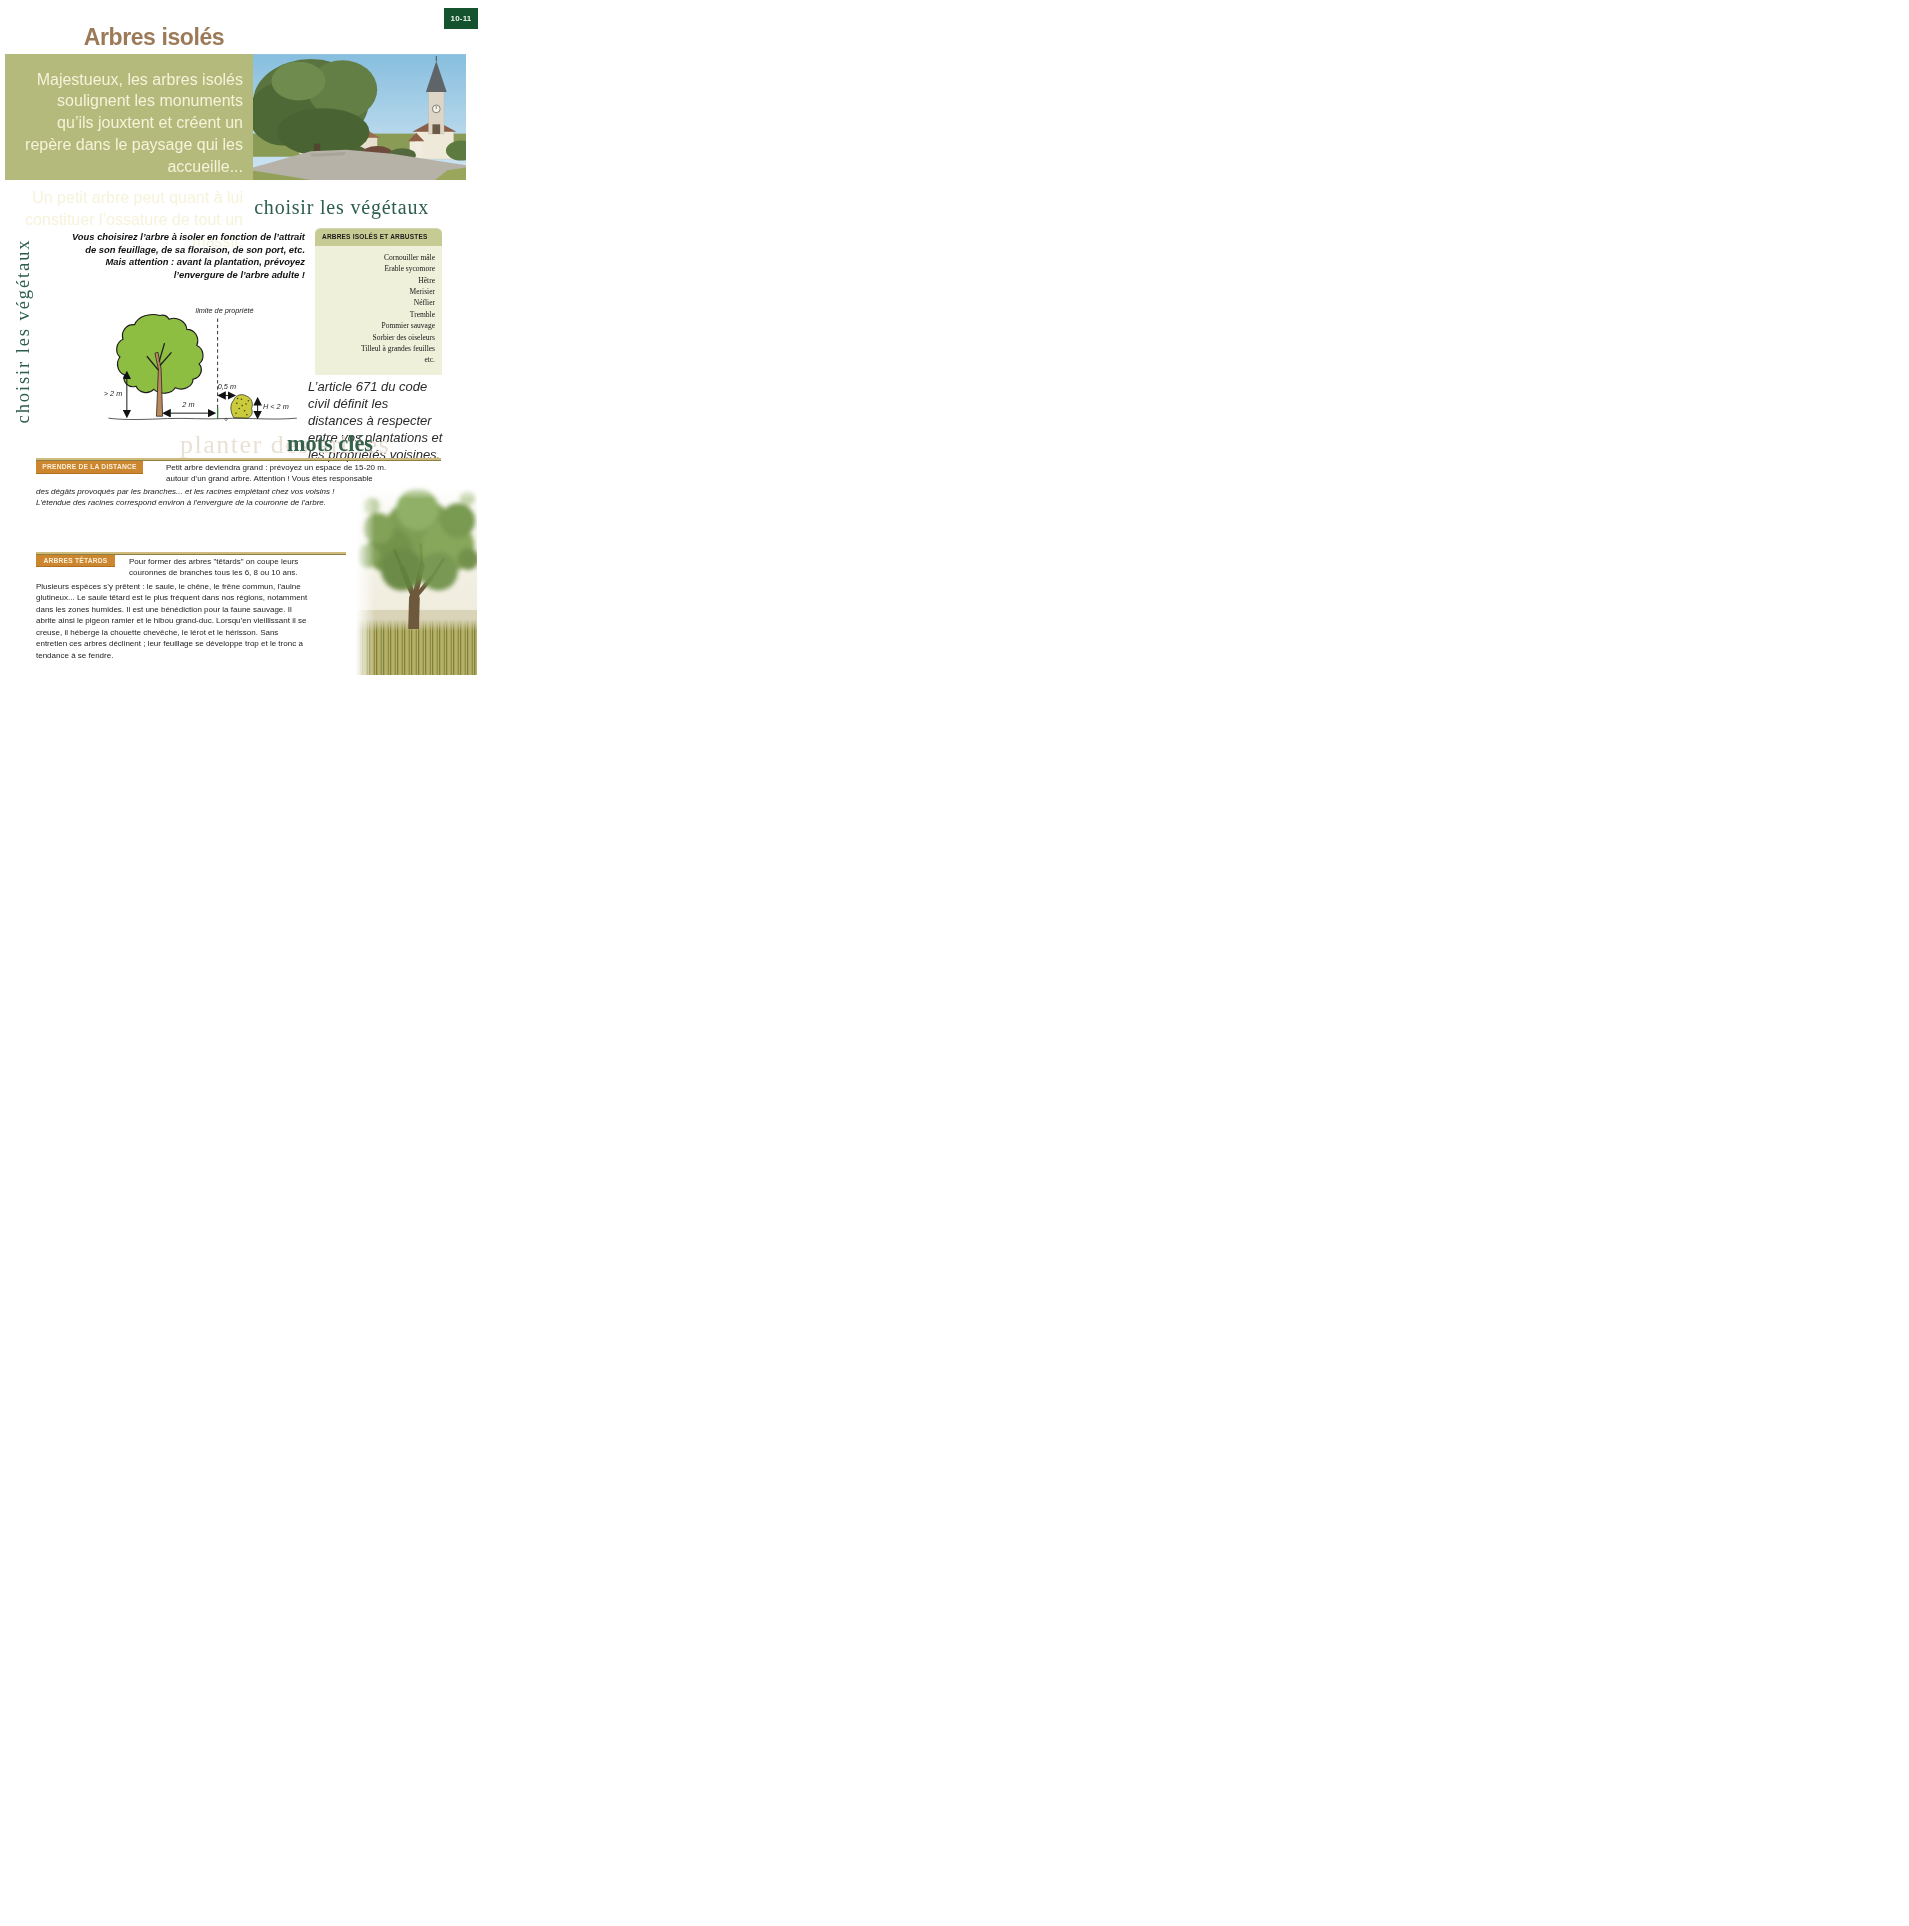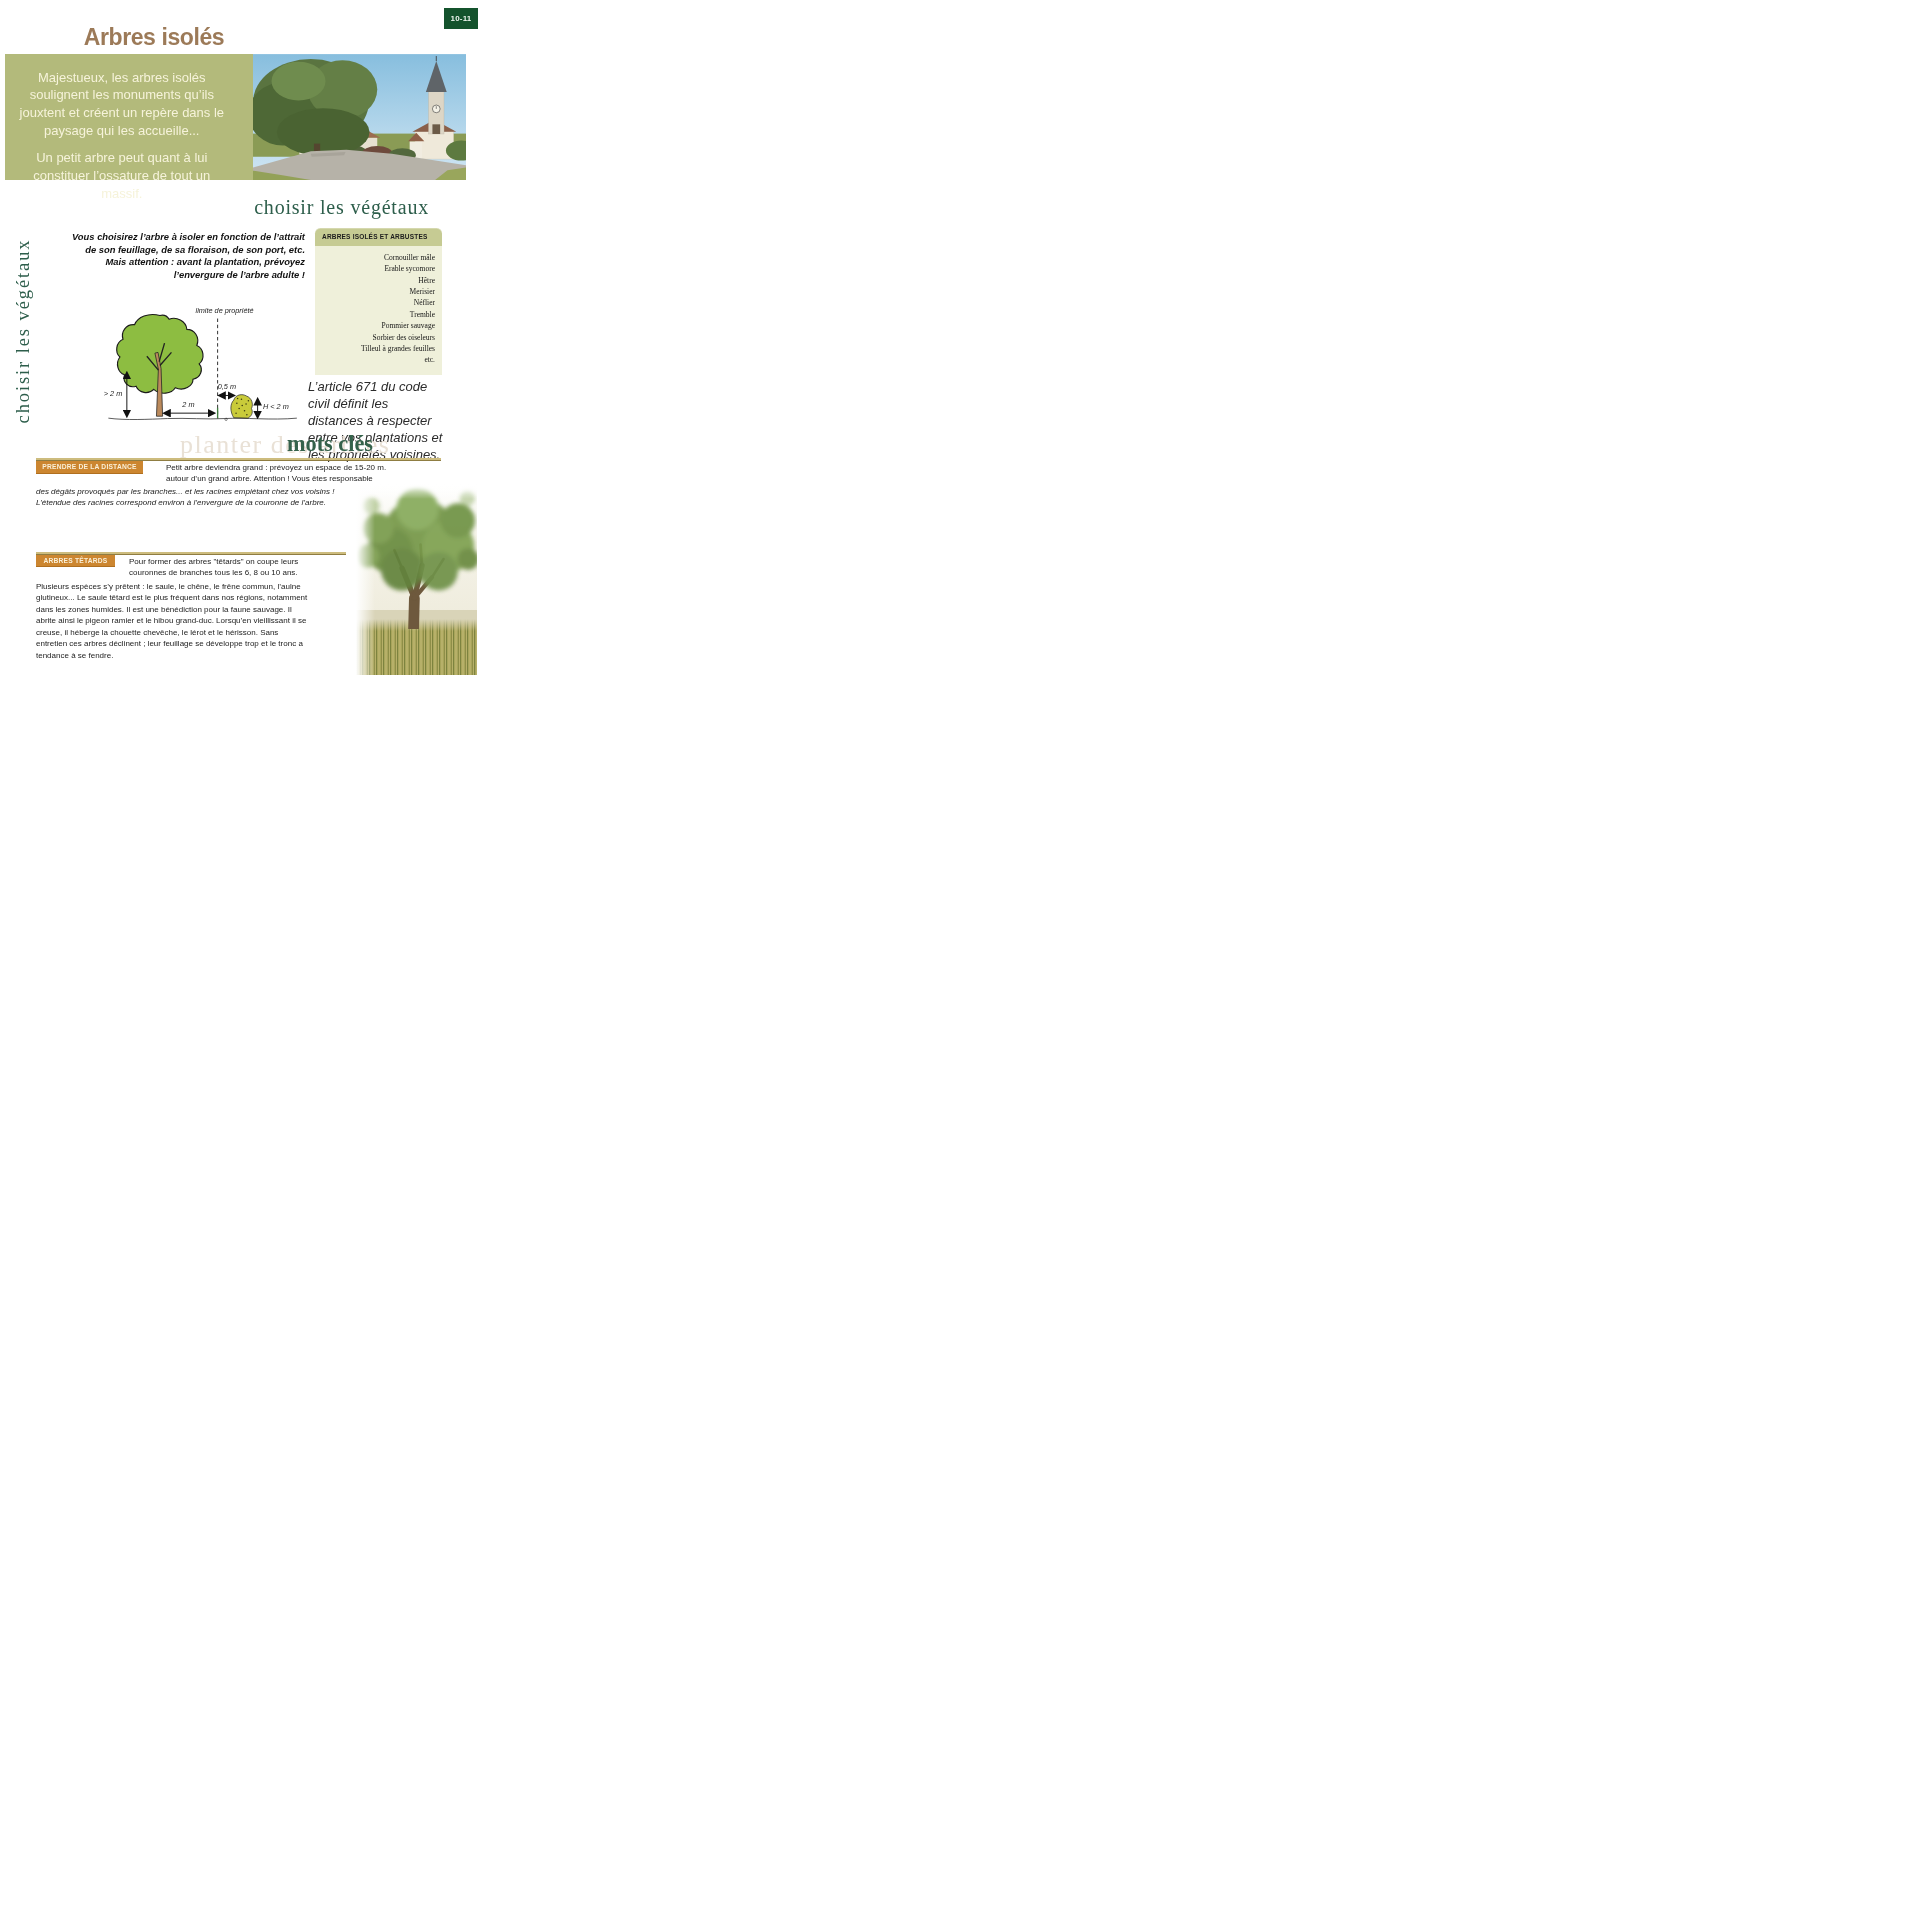--- a/index.html
+++ b/index.html
@@ -6,21 +6,21 @@
   #page{position:relative;width:478px;height:676px;background:#ffffff;overflow:hidden;
         font-family:"Liberation Sans",sans-serif;color:#1a1a1a;}
 
   
   .badge{position:absolute;left:444px;top:7.7px;width:34px;height:21px;background:#14532d;
          color:#eef6ef;font-weight:bold;font-size:8px;line-height:21px;padding-left:6.5px;box-sizing:border-box;letter-spacing:0.2px;}
   .title{position:absolute;left:54px;top:24px;width:200px;text-align:center;
          font-size:23px;font-weight:bold;color:#9c7a58;letter-spacing:-0.4px;}
   .greenbox{position:absolute;left:5px;top:54px;width:248px;height:126px;background:#b3ba7b;
             box-sizing:border-box;padding:14.6px 10px 0 11.6px;text-align:right;color:#f6f3da;}
-  .greenbox p{margin:0 16px 10px 0;font-size:13px;line-height:1.36;font-weight:500;text-align:center;}
+  .greenbox p{margin:0 0 10px 0;font-size:16px;line-height:1.36;font-weight:500;}
   .photo1{position:absolute;left:253px;top:54px;width:213px;height:126px;overflow:hidden;}
 
   
   .sectionHeading{position:absolute;left:193px;top:196px;width:236px;text-align:right;
       font-family:"Liberation Serif",serif;font-size:20px;color:#2d5e4b;letter-spacing:0.8px;}
   .verticalLabel{position:absolute;left:13px;top:451px;width:240px;transform-origin:0 0;transform:rotate(-90deg);
       font-family:"Liberation Serif",serif;font-size:18.5px;color:#2d5e4b;letter-spacing:1.9px;text-align:center;}
 
   .lead{position:absolute;left:69px;top:231px;width:236px;text-align:right;
         font-size:9.4px;line-height:1.34;font-weight:bold;font-style:italic;color:#111;}

